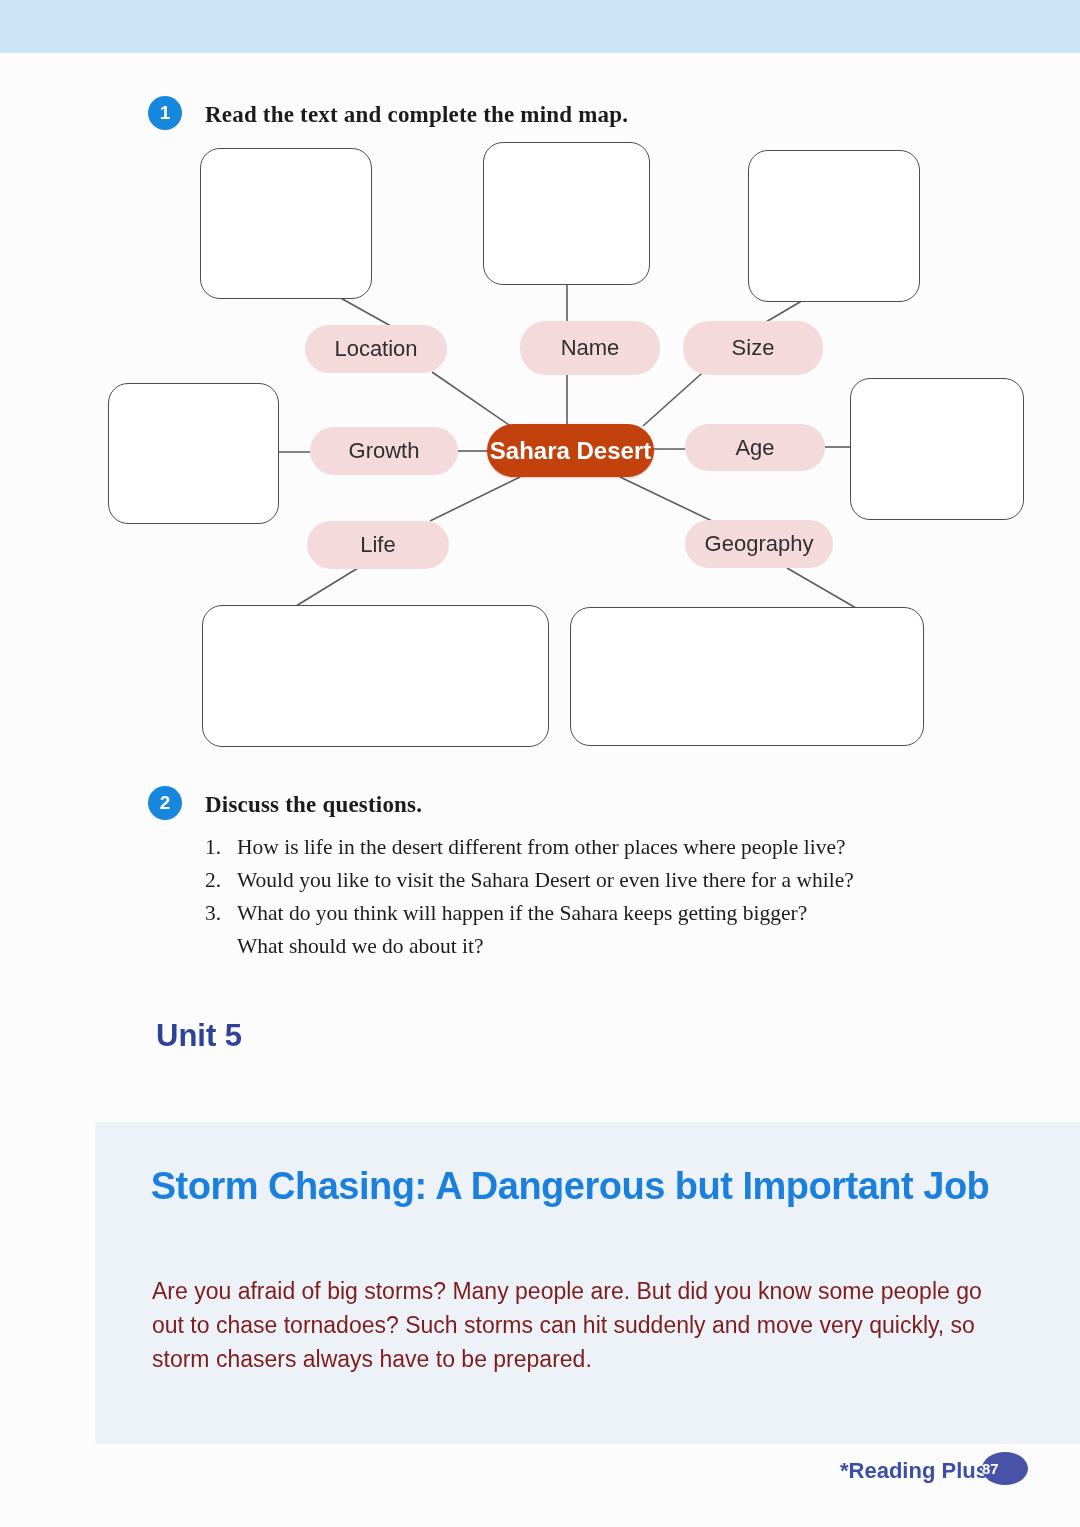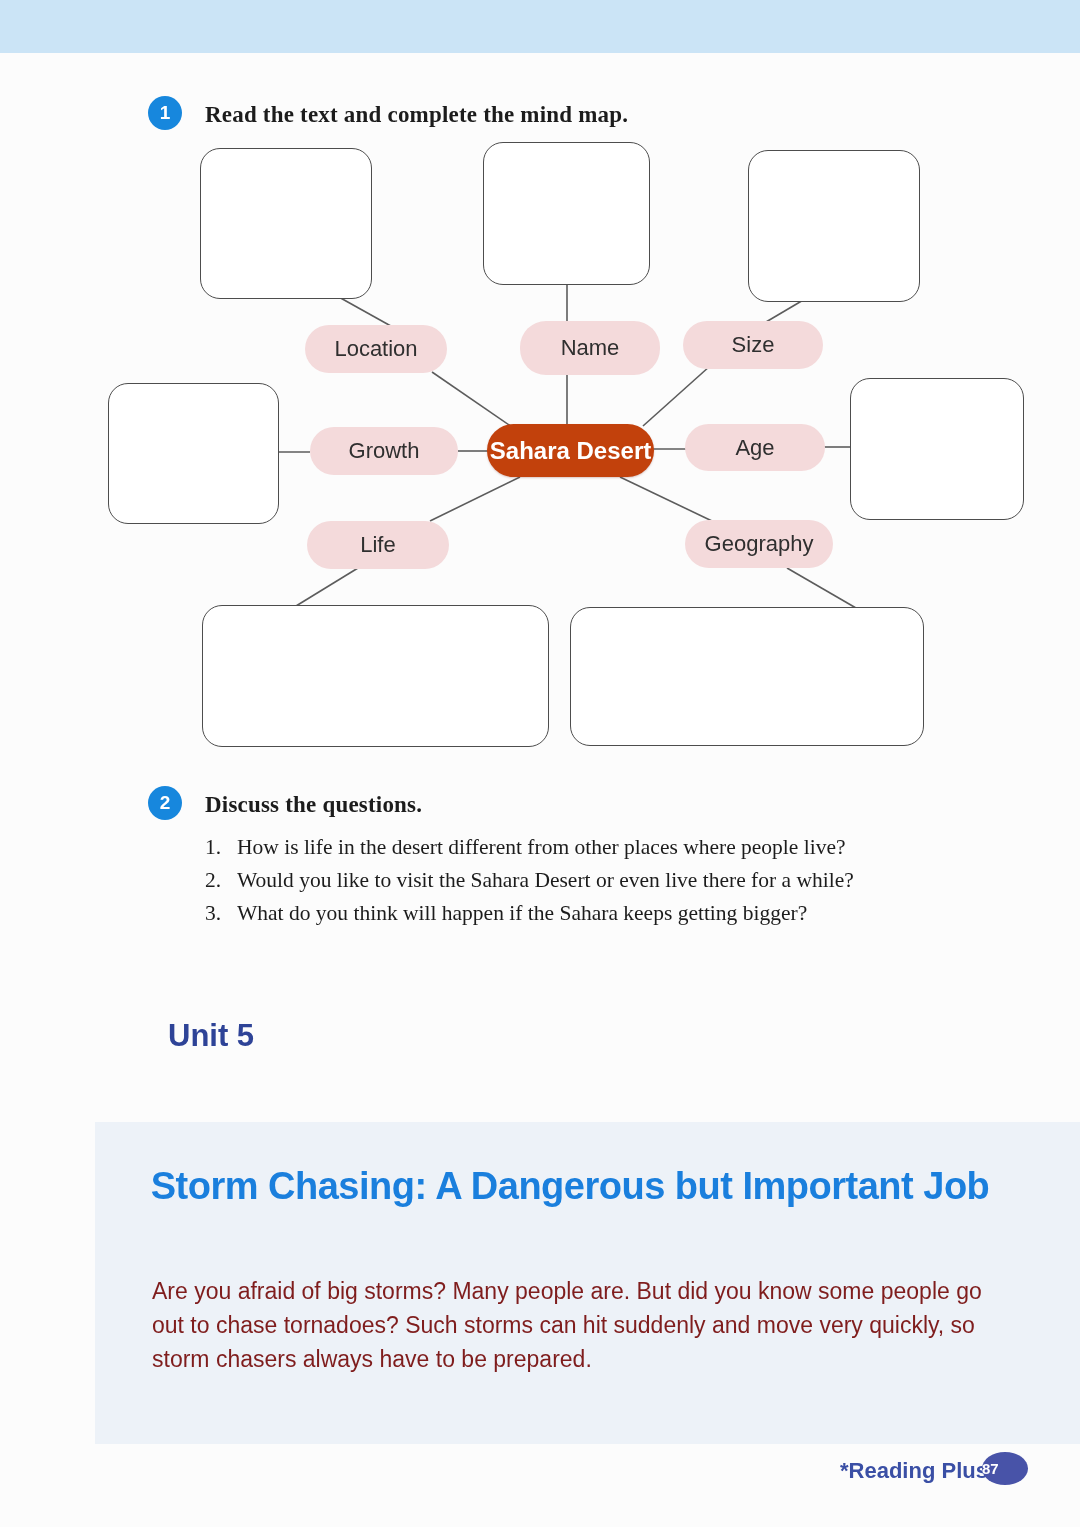--- a/index.html
+++ b/index.html
@@ -44,21 +44,21 @@
   .connectors{position:absolute;left:0;top:0;pointer-events:none;}
   
   .q-row{
     position:absolute;left:205px;width:800px;display:flex;
     font:21.5px/30px "Liberation Serif",serif;color:#1c1c1c;
   }
   .q-num{width:32px;flex:0 0 32px;}
   .q-cont{position:absolute;left:237px;font:21.5px/30px "Liberation Serif",serif;color:#1c1c1c;}
   
   .unit-heading{
-    position:absolute;left:168px;top:1018px;
+    position:absolute;left:156px;top:1018px;
     font:bold 31px "Liberation Sans",sans-serif;color:#2e4397;
   }
   .article-panel{
     position:absolute;left:95px;top:1122px;width:985px;height:322px;
     background:#edf2f8;
   }
   .article-title{
     position:absolute;left:100px;top:1163px;width:940px;
     text-align:center;
     font:bold 38px/46px "Liberation Sans",sans-serif;
@@ -111,21 +111,21 @@
   <div class="mbox" style="left:200px;top:148px;width:170px;height:149px;"></div>
   <div class="mbox" style="left:483px;top:142px;width:165px;height:141px;"></div>
   <div class="mbox" style="left:748px;top:150px;width:170px;height:150px;"></div>
   <div class="mbox" style="left:108px;top:383px;width:169px;height:139px;"></div>
   <div class="mbox" style="left:850px;top:378px;width:172px;height:140px;"></div>
   <div class="mbox" style="left:202px;top:605px;width:345px;height:140px;"></div>
   <div class="mbox" style="left:570px;top:607px;width:352px;height:137px;"></div>
 
   <div class="pill" style="left:305px;top:325px;width:142px;height:48px;">Location</div>
   <div class="pill" style="left:520px;top:321px;width:140px;height:54px;">Name</div>
-  <div class="pill" style="left:683px;top:321px;width:140px;height:48px;">Size</div>
+  <div class="pill" style="left:683px;top:321px;width:140px;height:54px;">Size</div>
   <div class="pill" style="left:310px;top:427px;width:148px;height:48px;">Growth</div>
   <div class="pill" style="left:685px;top:424px;width:140px;height:47px;">Age</div>
   <div class="pill" style="left:307px;top:521px;width:142px;height:48px;">Life</div>
   <div class="pill" style="left:685px;top:520px;width:148px;height:48px;">Geography</div>
 
   <div class="pill center" style="left:487px;top:424px;width:167px;height:53px;">Sahara Desert</div>
 
   <div class="ex-circle" style="left:148px;top:786px;">2</div>
   <div class="ex-title" style="left:205px;top:791px;">Discuss the questions.</div>
 
@@ -134,20 +134,21 @@
     <span>How is life in the desert different from other places where people live?</span>
   </div>
   <div class="q-row" style="top:865px;">
     <span class="q-num">2.</span>
     <span>Would you like to visit the Sahara Desert or even live there for a while?</span>
   </div>
   <div class="q-row" style="top:898px;">
     <span class="q-num">3.</span>
     <span>What do you think will happen if the Sahara keeps getting bigger?</span>
   </div>
+  <div class="q-cont" style="top:931px;">What should we do about it?</div>
 
   <div class="unit-heading">Unit 5</div>
 
   <div class="article-panel"></div>
   <div class="article-title">Storm Chasing: A Dangerous but Important Job</div>
   <div class="article-intro">Are you afraid of big storms? Many people are. But did you know some people go out to chase tornadoes? Such storms can hit suddenly and move very quickly, so storm chasers always have to be prepared.</div>
 
   <div class="footer-label">*Reading Plus</div>
   <div class="footer-badge">87</div>
 

